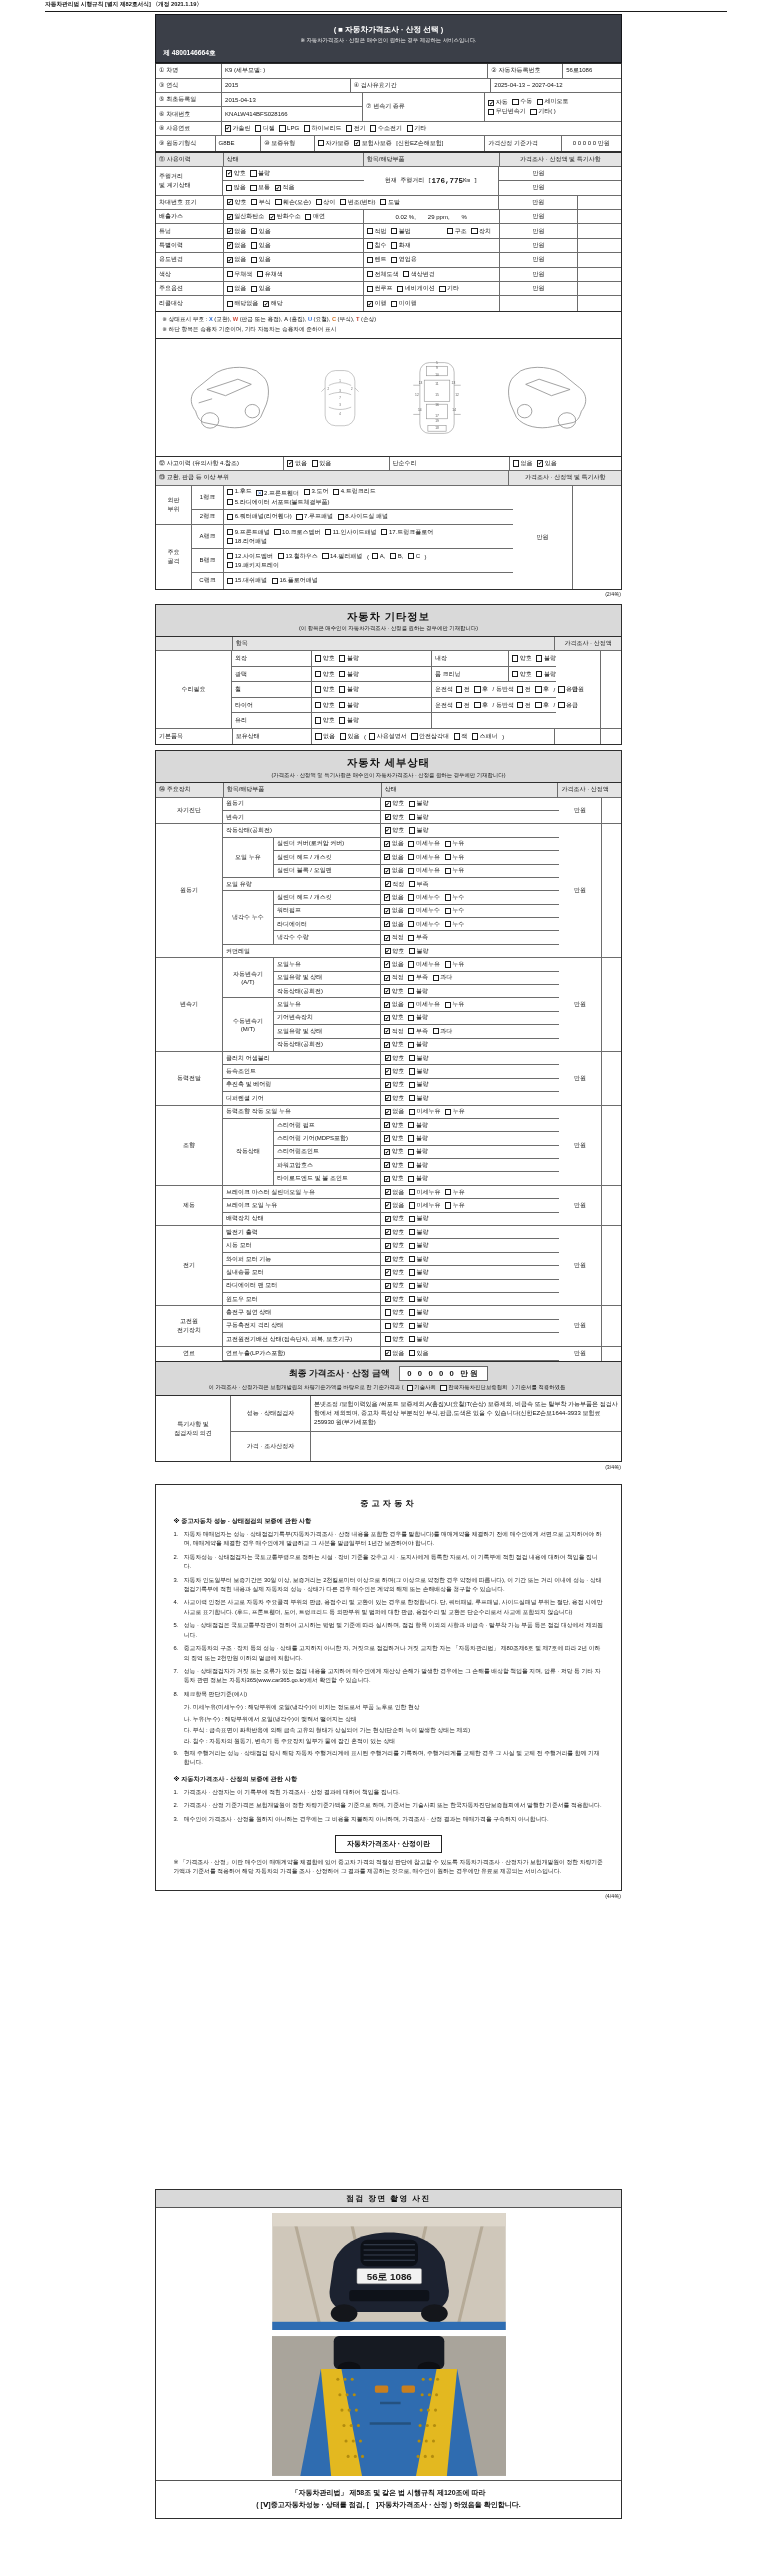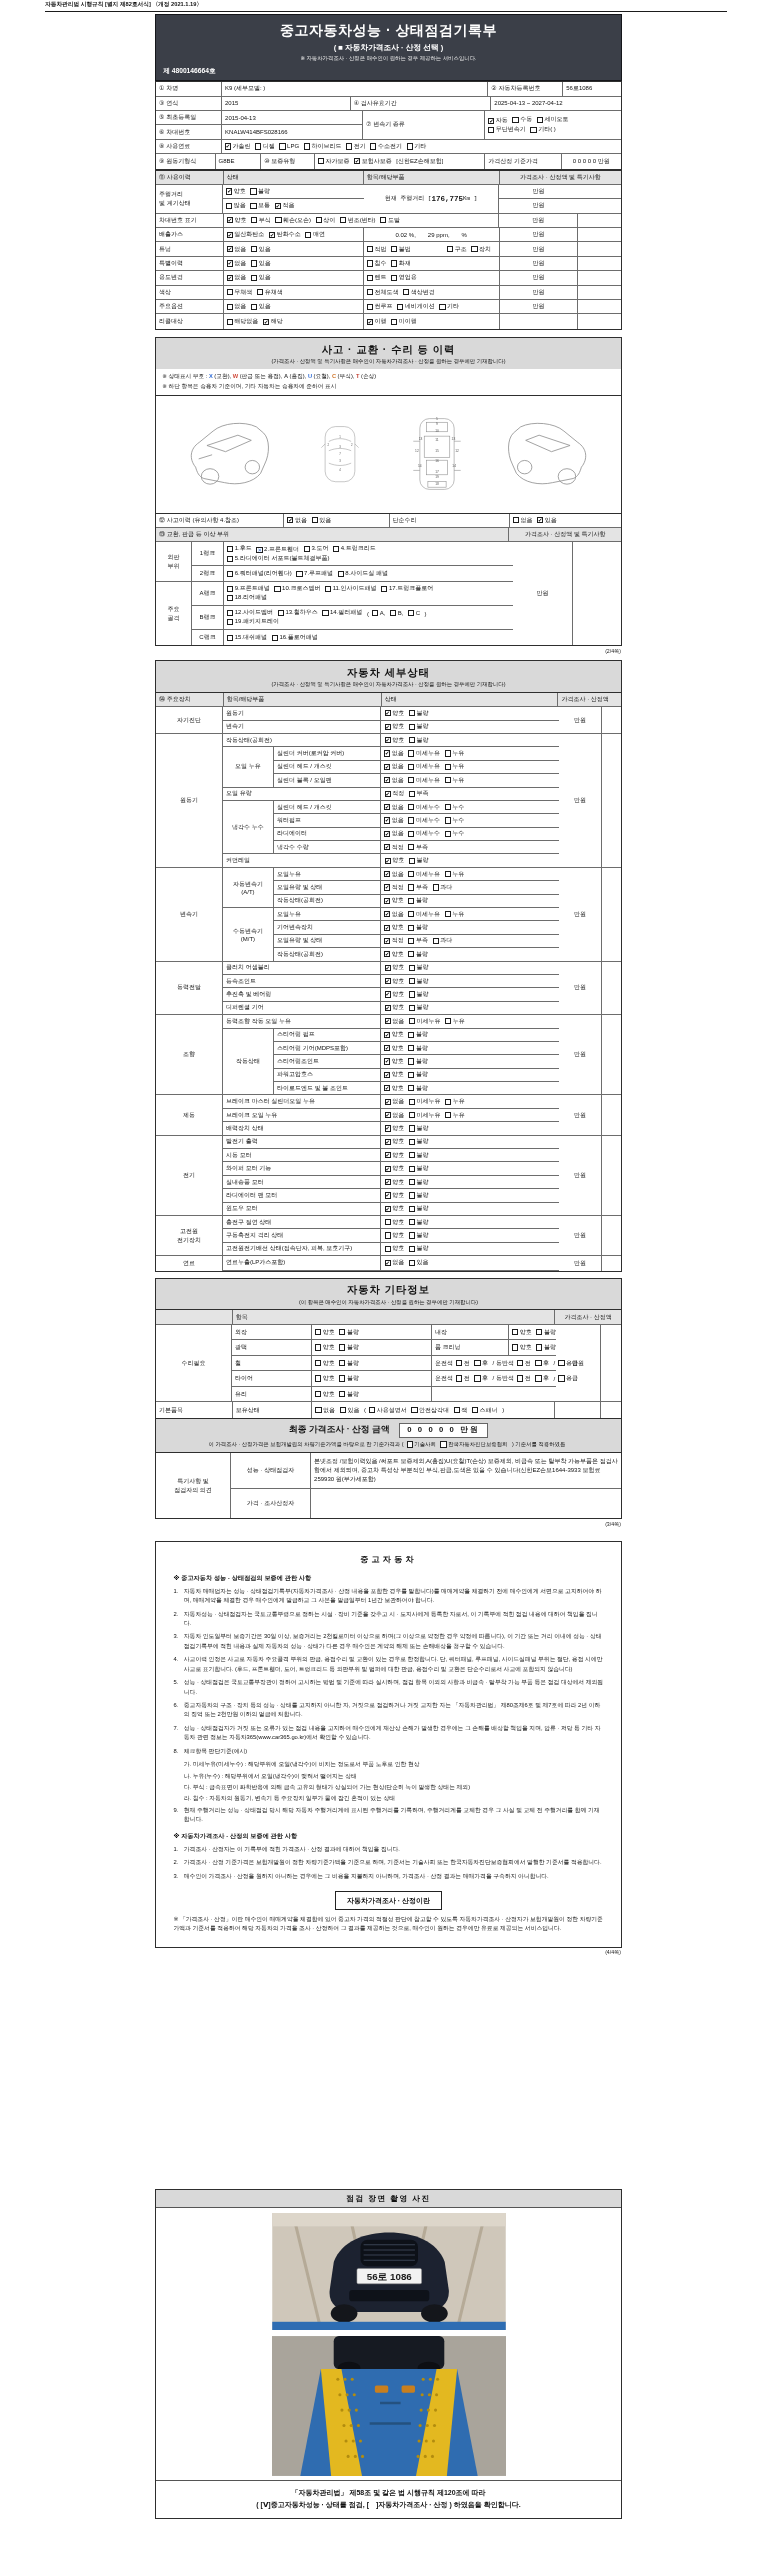--- a/index.html
+++ b/index.html
@@ -70,21 +70,20 @@
   .confirm { border-top:0.5px solid #555; padding:6.2px 3.1px 7.2px; text-align:center; font-size:7px;
         font-weight:bold; line-height:1.7; }
 </style>
 </head>
 <body>
 
 <div class="topmeta">자동차관리법 시행규칙 [별지 제82호서식] 〈개정 2021.1.19〉</div>
 
 <div class="form">
   <div class="dark">
-    <div class="h-title">중고자동차성능 · 상태점검기록부</div>
     <div class="h-sub">( ■ 자동차가격조사 · 산정 선택 )</div>
     <div class="h-note">※ 자동차가격조사 · 산정은 매수인이 원하는 경우 제공하는 서비스입니다.</div>
     <div class="h-docno">제 4800146664호</div>
   </div>
   <div id="sec-basic">
       <div class="tbl">
         <div class="tr">
           <div class="td lbl" style="width:66px;">① 차명</div>
           <div class="td " style="width:267px;">K9 (세부모델: )</div>
           <div class="td lbl" style="width:75px;">② 자동차등록번호</div>
@@ -448,24 +447,20 @@
               <span class="cb "></span>
               <span>미이행</span>
             </span>
           </div>
           <div class="td price bot" style="width:79px;"></div>
           <div class="td last bot" style="width:43px;"></div>
         </div>
       </div>
     </div>
   <div id="sec-accident">
-      <div class="band" style="margin-top:7.2px">
-     <div class="band-t">사고 · 교환 · 수리 등 이력</div>
-     <div class="band-n">(가격조사 · 산정액 및 특기사항은 매수인이 자동차가격조사 · 산정을 원하는 경우에만 기재합니다)</div>
-      </div>
       <div class="legend">
      <div>※ 상태표시 부호 : <b style="color:#2e6bd6">X</b> (교환), <b style="color:#d04a3a">W</b> (판금 또는 용접), <b style="color:#444444">A</b> (흠집), <b style="color:#2e6bd6">U</b> (요철), <b style="color:#d0762a">C</b> (부식), <b style="color:#c0392b">T</b> (손상) </div>
         <div>※ 하단 항목은 승용차 기준이며, 기타 자동차는 승용차에 준하여 표시</div>
       </div>
       <div class="diagrams">
     <svg width="98" height="106" viewBox="0 0 190 205">
       <path d="M38,128 C25,112 27,92 45,80 L72,58 C90,42 132,38 156,50 L170,62 C182,74 182,102 172,122 L164,140 C150,158 120,164 94,158 L54,150 C44,146 41,138 38,128 Z"></path>
       <ellipse cx="66" cy="146" rx="17" ry="15"></ellipse>
           <ellipse cx="148" cy="128" rx="14" ry="13"></ellipse>
       <path d="M60,86 L120,66 L146,76 L96,98 Z"></path>
@@ -665,20 +660,212 @@
                 </div>
               </div>
             </div>
     </div>
     <div class="td price bot" style="width:61px;">만원</div>
           <div class="td last bot" style="width:49px;"></div>
   </div>
       </div>
       <div class="pagemark">(2/4쪽)</div>
     </div>
+  <div id="sec-other">
+      <div class="band" style="margin-top:6.2px">
+     <div class="band-t">자동차 기타정보</div>
+     <div class="band-n">(이 항목은 매수인이 자동차가격조사 · 산정을 원하는 경우에만 기재합니다)</div>
+      </div>
+      <div class="tbl">
+        <div class="tr">
+          <div class="td hd" style="width:77px;"></div>
+          <div class="td hd" style="width:324px;">항목</div>
+          <div class="td hd last ctr" style="width:66px;">가격조사 · 산정액</div>
+        </div>
+        <div class="tr">
+          <div class="td lbl ctr" style="width:77px;">수리필요</div>
+          <div class="col" style="width:324px">
+            <div class="tr">
+              <div class="td lbl" style="width:80px;min-height:15.5px">외장</div>
+              <div class="td " style="width:120px;">
+                <span class="opt">
+                  <span class="cb "></span>
+                  <span>양호</span>
+                </span>
+                <span class="opt">
+                  <span class="cb "></span>
+                  <span>불량</span>
+                </span>
+              </div>
+              <div class="td lbl" style="width:77px;">내장</div>
+              <div class="td last" style="width:47px;">
+                <span class="opt">
+                  <span class="cb "></span>
+                  <span>양호</span>
+                </span>
+                <span class="opt">
+                  <span class="cb "></span>
+                  <span>불량</span>
+                </span>
+              </div>
+            </div>
+            <div class="tr">
+              <div class="td lbl" style="width:80px;min-height:15.5px">광택</div>
+              <div class="td " style="width:120px;">
+                <span class="opt">
+                  <span class="cb "></span>
+                  <span>양호</span>
+                </span>
+                <span class="opt">
+                  <span class="cb "></span>
+                  <span>불량</span>
+                </span>
+              </div>
+              <div class="td lbl" style="width:77px;">룸 크리닝</div>
+              <div class="td last" style="width:47px;">
+                <span class="opt">
+                  <span class="cb "></span>
+                  <span>양호</span>
+                </span>
+                <span class="opt">
+                  <span class="cb "></span>
+                  <span>불량</span>
+                </span>
+              </div>
+            </div>
+            <div class="tr">
+              <div class="td lbl" style="width:80px;min-height:15.5px">휠</div>
+              <div class="td " style="width:120px;">
+                <span class="opt">
+                  <span class="cb "></span>
+                  <span>양호</span>
+                </span>
+                <span class="opt">
+                  <span class="cb "></span>
+                  <span>불량</span>
+                </span>
+              </div>
+              <div class="td last" style="width:124px;">
+                <span class="txt">운전석</span>
+                <span class="opt">
+                  <span class="cb "></span>
+                  <span>전</span>
+                </span>
+                <span class="opt">
+                  <span class="cb "></span>
+                  <span>후</span>
+                </span>
+                <span class="txt">/ 동반석</span>
+                <span class="opt">
+                  <span class="cb "></span>
+                  <span>전</span>
+                </span>
+                <span class="opt">
+                  <span class="cb "></span>
+                  <span>후</span>
+                </span>
+                <span class="txt">/</span>
+                <span class="opt">
+                  <span class="cb "></span>
+                  <span>응급</span>
+                </span>
+              </div>
+            </div>
+            <div class="tr">
+              <div class="td lbl" style="width:80px;min-height:15.5px">타이어</div>
+              <div class="td " style="width:120px;">
+                <span class="opt">
+                  <span class="cb "></span>
+                  <span>양호</span>
+                </span>
+                <span class="opt">
+                  <span class="cb "></span>
+                  <span>불량</span>
+                </span>
+              </div>
+              <div class="td last" style="width:124px;">
+                <span class="txt">운전석</span>
+                <span class="opt">
+                  <span class="cb "></span>
+                  <span>전</span>
+                </span>
+                <span class="opt">
+                  <span class="cb "></span>
+                  <span>후</span>
+                </span>
+                <span class="txt">/ 동반석</span>
+                <span class="opt">
+                  <span class="cb "></span>
+                  <span>전</span>
+                </span>
+                <span class="opt">
+                  <span class="cb "></span>
+                  <span>후</span>
+                </span>
+                <span class="txt">/</span>
+                <span class="opt">
+                  <span class="cb "></span>
+                  <span>응급</span>
+                </span>
+              </div>
+            </div>
+            <div class="tr">
+              <div class="td lbl" style="width:80px;min-height:15.5px">유리</div>
+              <div class="td " style="width:120px;">
+                <span class="opt">
+                  <span class="cb "></span>
+                  <span>양호</span>
+                </span>
+                <span class="opt">
+                  <span class="cb "></span>
+                  <span>불량</span>
+                </span>
+              </div>
+              <div class="td last" style="width:124px;"></div>
+            </div>
+          </div>
+          <div class="td price" style="width:46px;">만원</div>
+          <div class="td last" style="width:20px;"></div>
+        </div>
+        <div class="tr bot">
+          <div class="td lbl bot" style="width:77px;min-height:15.5px">기본품목</div>
+          <div class="td lbl bot" style="width:80px;">보유상태</div>
+          <div class="td bot" style="width:244px;">
+            <span class="opt">
+              <span class="cb "></span>
+              <span>없음</span>
+            </span>
+            <span class="opt">
+              <span class="cb "></span>
+              <span>있음</span>
+            </span>
+            <span class="txt">(</span>
+            <span class="opt">
+              <span class="cb "></span>
+              <span>사용설명서</span>
+            </span>
+            <span class="opt">
+              <span class="cb "></span>
+              <span>안전삼각대</span>
+            </span>
+            <span class="opt">
+              <span class="cb "></span>
+              <span>잭</span>
+            </span>
+            <span class="opt">
+              <span class="cb "></span>
+              <span>스패너</span>
+            </span>
+            <span class="txt">)</span>
+          </div>
+          <div class="td bot" style="width:46px;"></div>
+          <div class="td last bot" style="width:20px;"></div>
+        </div>
+      </div>
+    </div>
   <div id="sec-detail">
       <div class="band" style="margin-top:5.2px">
      <div class="band-t">자동차 세부상태</div>
      <div class="band-n">(가격조사 · 산정액 및 특기사항은 매수인이 자동차가격조사 · 산정을 원하는 경우에만 기재합니다)</div>
       </div>
       <div class="tbl">
         <div class="tr">
           <div class="td hd" style="width:68px;">⑭ 주요장치</div>
           <div class="td hd" style="width:159px;">항목/해당부품</div>
           <div class="td hd" style="width:178px;">상태</div>
@@ -1362,212 +1549,20 @@
                 </span>
                 <span class="opt">
                   <span class="cb "></span>
                   <span>있음</span>
                 </span>
               </div>
             </div>
           </div>
           <div class="td price bot" style="width:44px;">만원</div>
           <div class="td last bot" style="width:19px;"></div>
-        </div>
-      </div>
-    </div>
-  <div id="sec-other">
-      <div class="band" style="margin-top:6.2px">
-     <div class="band-t">자동차 기타정보</div>
-     <div class="band-n">(이 항목은 매수인이 자동차가격조사 · 산정을 원하는 경우에만 기재합니다)</div>
-      </div>
-      <div class="tbl">
-        <div class="tr">
-          <div class="td hd" style="width:77px;"></div>
-          <div class="td hd" style="width:324px;">항목</div>
-          <div class="td hd last ctr" style="width:66px;">가격조사 · 산정액</div>
-        </div>
-        <div class="tr">
-          <div class="td lbl ctr" style="width:77px;">수리필요</div>
-          <div class="col" style="width:324px">
-            <div class="tr">
-              <div class="td lbl" style="width:80px;min-height:15.5px">외장</div>
-              <div class="td " style="width:120px;">
-                <span class="opt">
-                  <span class="cb "></span>
-                  <span>양호</span>
-                </span>
-                <span class="opt">
-                  <span class="cb "></span>
-                  <span>불량</span>
-                </span>
-              </div>
-              <div class="td lbl" style="width:77px;">내장</div>
-              <div class="td last" style="width:47px;">
-                <span class="opt">
-                  <span class="cb "></span>
-                  <span>양호</span>
-                </span>
-                <span class="opt">
-                  <span class="cb "></span>
-                  <span>불량</span>
-                </span>
-              </div>
-            </div>
-            <div class="tr">
-              <div class="td lbl" style="width:80px;min-height:15.5px">광택</div>
-              <div class="td " style="width:120px;">
-                <span class="opt">
-                  <span class="cb "></span>
-                  <span>양호</span>
-                </span>
-                <span class="opt">
-                  <span class="cb "></span>
-                  <span>불량</span>
-                </span>
-              </div>
-              <div class="td lbl" style="width:77px;">룸 크리닝</div>
-              <div class="td last" style="width:47px;">
-                <span class="opt">
-                  <span class="cb "></span>
-                  <span>양호</span>
-                </span>
-                <span class="opt">
-                  <span class="cb "></span>
-                  <span>불량</span>
-                </span>
-              </div>
-            </div>
-            <div class="tr">
-              <div class="td lbl" style="width:80px;min-height:15.5px">휠</div>
-              <div class="td " style="width:120px;">
-                <span class="opt">
-                  <span class="cb "></span>
-                  <span>양호</span>
-                </span>
-                <span class="opt">
-                  <span class="cb "></span>
-                  <span>불량</span>
-                </span>
-              </div>
-              <div class="td last" style="width:124px;">
-                <span class="txt">운전석</span>
-                <span class="opt">
-                  <span class="cb "></span>
-                  <span>전</span>
-                </span>
-                <span class="opt">
-                  <span class="cb "></span>
-                  <span>후</span>
-                </span>
-                <span class="txt">/ 동반석</span>
-                <span class="opt">
-                  <span class="cb "></span>
-                  <span>전</span>
-                </span>
-                <span class="opt">
-                  <span class="cb "></span>
-                  <span>후</span>
-                </span>
-                <span class="txt">/</span>
-                <span class="opt">
-                  <span class="cb "></span>
-                  <span>응급</span>
-                </span>
-              </div>
-            </div>
-            <div class="tr">
-              <div class="td lbl" style="width:80px;min-height:15.5px">타이어</div>
-              <div class="td " style="width:120px;">
-                <span class="opt">
-                  <span class="cb "></span>
-                  <span>양호</span>
-                </span>
-                <span class="opt">
-                  <span class="cb "></span>
-                  <span>불량</span>
-                </span>
-              </div>
-              <div class="td last" style="width:124px;">
-                <span class="txt">운전석</span>
-                <span class="opt">
-                  <span class="cb "></span>
-                  <span>전</span>
-                </span>
-                <span class="opt">
-                  <span class="cb "></span>
-                  <span>후</span>
-                </span>
-                <span class="txt">/ 동반석</span>
-                <span class="opt">
-                  <span class="cb "></span>
-                  <span>전</span>
-                </span>
-                <span class="opt">
-                  <span class="cb "></span>
-                  <span>후</span>
-                </span>
-                <span class="txt">/</span>
-                <span class="opt">
-                  <span class="cb "></span>
-                  <span>응급</span>
-                </span>
-              </div>
-            </div>
-            <div class="tr">
-              <div class="td lbl" style="width:80px;min-height:15.5px">유리</div>
-              <div class="td " style="width:120px;">
-                <span class="opt">
-                  <span class="cb "></span>
-                  <span>양호</span>
-                </span>
-                <span class="opt">
-                  <span class="cb "></span>
-                  <span>불량</span>
-                </span>
-              </div>
-              <div class="td last" style="width:124px;"></div>
-            </div>
-          </div>
-          <div class="td price" style="width:46px;">만원</div>
-          <div class="td last" style="width:20px;"></div>
-        </div>
-        <div class="tr bot">
-          <div class="td lbl bot" style="width:77px;min-height:15.5px">기본품목</div>
-          <div class="td lbl bot" style="width:80px;">보유상태</div>
-          <div class="td bot" style="width:244px;">
-            <span class="opt">
-              <span class="cb "></span>
-              <span>없음</span>
-            </span>
-            <span class="opt">
-              <span class="cb "></span>
-              <span>있음</span>
-            </span>
-            <span class="txt">(</span>
-            <span class="opt">
-              <span class="cb "></span>
-              <span>사용설명서</span>
-            </span>
-            <span class="opt">
-              <span class="cb "></span>
-              <span>안전삼각대</span>
-            </span>
-            <span class="opt">
-              <span class="cb "></span>
-              <span>잭</span>
-            </span>
-            <span class="opt">
-              <span class="cb "></span>
-              <span>스패너</span>
-            </span>
-            <span class="txt">)</span>
-          </div>
-          <div class="td bot" style="width:46px;"></div>
-          <div class="td last bot" style="width:20px;"></div>
         </div>
       </div>
     </div>
   <div id="sec-final">
       <div class="gray-final">
       <div class="final-line">
           <span>최종 가격조사 · 산정 금액</span>
         <span class="final-val">0 0 0 0 0 만원</span>
         </div>
       <div class="final-note">

